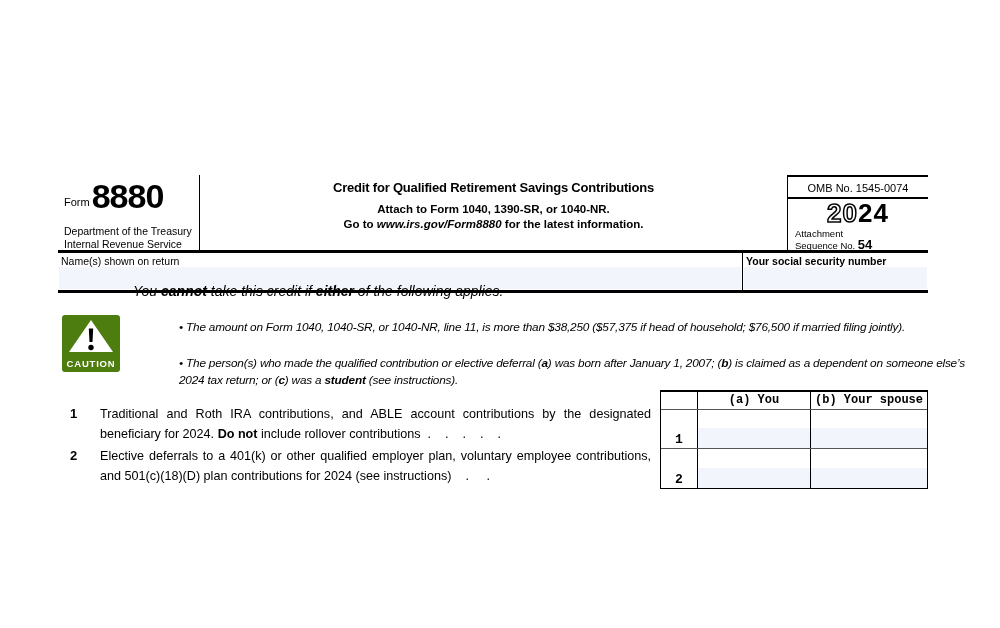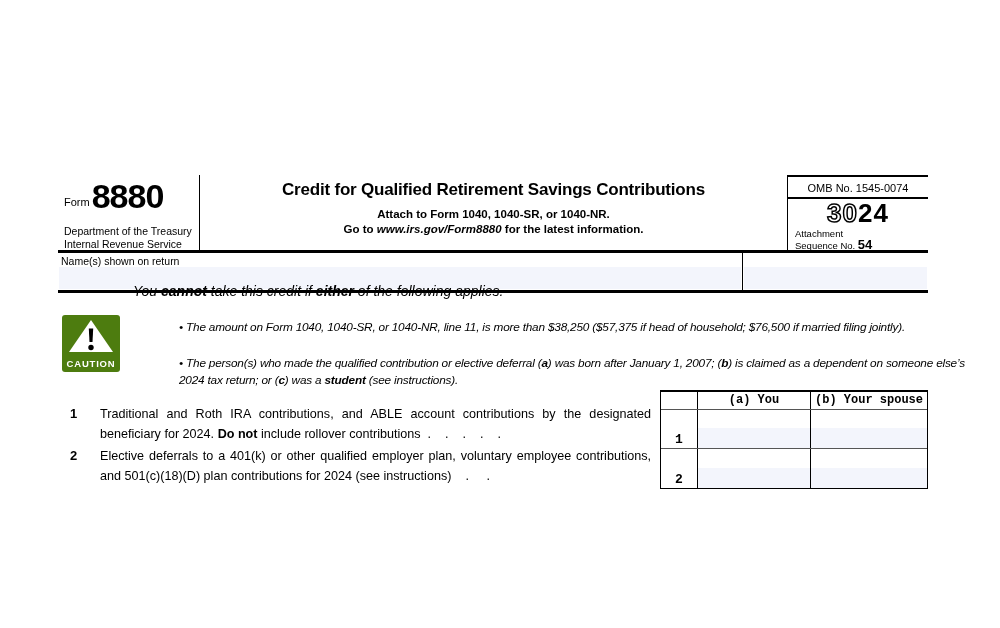--- a/index.html
+++ b/index.html
@@ -9,21 +9,21 @@
   .form { position:absolute; left:58px; top:175px; width:870px; }
 
   
   .hdr { display:flex; height:78px; border-bottom:3px solid #000; }
   .hd-left { width:142px; border-right:1.5px solid #000; position:relative; }
   .form-id { display:flex; align-items:flex-end; padding:4px 0 0 6px; }
   .form-word { font-size:11px; padding-bottom:5px; }
   .form-number { font-size:34px; font-weight:bold; letter-spacing:-1px; line-height:34px; margin-left:2px; }
   .dept { padding-left:6px; margin-top:12px; font-size:10.5px; line-height:12.5px; }
   .hd-center { flex:1; border-right:1.5px solid #000; text-align:center; padding-top:5px; }
-  .main-title { font-size:17px; font-weight:bold; letter-spacing:-0.2px; }
+  .main-title { font-size:13px; font-weight:bold; letter-spacing:-0.2px; }
   .sub1 { margin-top:8px; font-size:11.5px; font-weight:bold; }
   .sub2 { margin-top:3px; font-size:11.5px; font-weight:bold; }
   .url { font-style:italic; }
   .hd-right { width:140px; border-top:2px solid #000; }
   .omb { height:22px; line-height:22px; text-align:center; font-size:11px; border-bottom:2px solid #000; }
   .year { height:29px; line-height:29px; text-align:center; font-size:26px; font-weight:bold; letter-spacing:1px; }
   .year-outline { color:#fff; -webkit-text-stroke:1.5px #000; }
   .att-seq { font-size:9.5px; line-height:11px; padding-left:7px; }
   .seq-num { font-size:13px; font-weight:bold; }
 
@@ -81,40 +81,41 @@
           <span class="form-number">8880</span>
         </div>
         <div class="dept">
           <div>Department of the Treasury</div>
           <div>Internal Revenue Service</div>
         </div>
       </div>
 
       <div class="hd-center">
         <div class="main-title">Credit for Qualified Retirement Savings Contributions</div>
-        <div class="sub1">Attach to Form 1040, 1040-SR, or 1040-NR.</div>
+        <div class="sub1">Attach to Form 1040, 1390-SR, or 1040-NR.</div>
         <div class="sub2"><span>Go to </span><span class="url">www.irs.gov/Form8880</span><span> for the latest information.</span></div>
       </div>
 
       <div class="hd-right">
         <div class="omb">OMB No. 1545-0074</div>
-        <div class="year"><span class="year-outline">30</span><span>24</span></div>
+        <div class="year"><span class="year-outline">20</span><span>24</span></div>
         <div class="att-seq">
           <div>Attachment</div>
           <div><span>Sequence No. </span><span class="seq-num">54</span></div>
         </div>
       </div>
     </div>
 
     <div class="idrow">
       <div class="name-cell">
         <div class="id-label">Name(s) shown on return</div>
         <div class="fill-field"></div>
       </div>
       <div class="ssn-cell">
+        <div class="id-label bold">Your social security number</div>
         <div class="fill-field"></div>
       </div>
     </div>
 
     <div class="intro"><span>You </span><span class="b">cannot</span><span> take this credit if </span><span class="b">either</span><span> of the following applies.</span></div>
 
     <div class="caution-box">
       <svg width="48" height="36" viewBox="0 0 48 36" style="margin-top:3px">
         <path d="M24 2 L46 34 L2 34 Z" fill="#ffffff"></path>
         <path d="M21.8 10.5 h4.4 l-0.7 13.5 h-3 Z" fill="#000000"></path>

